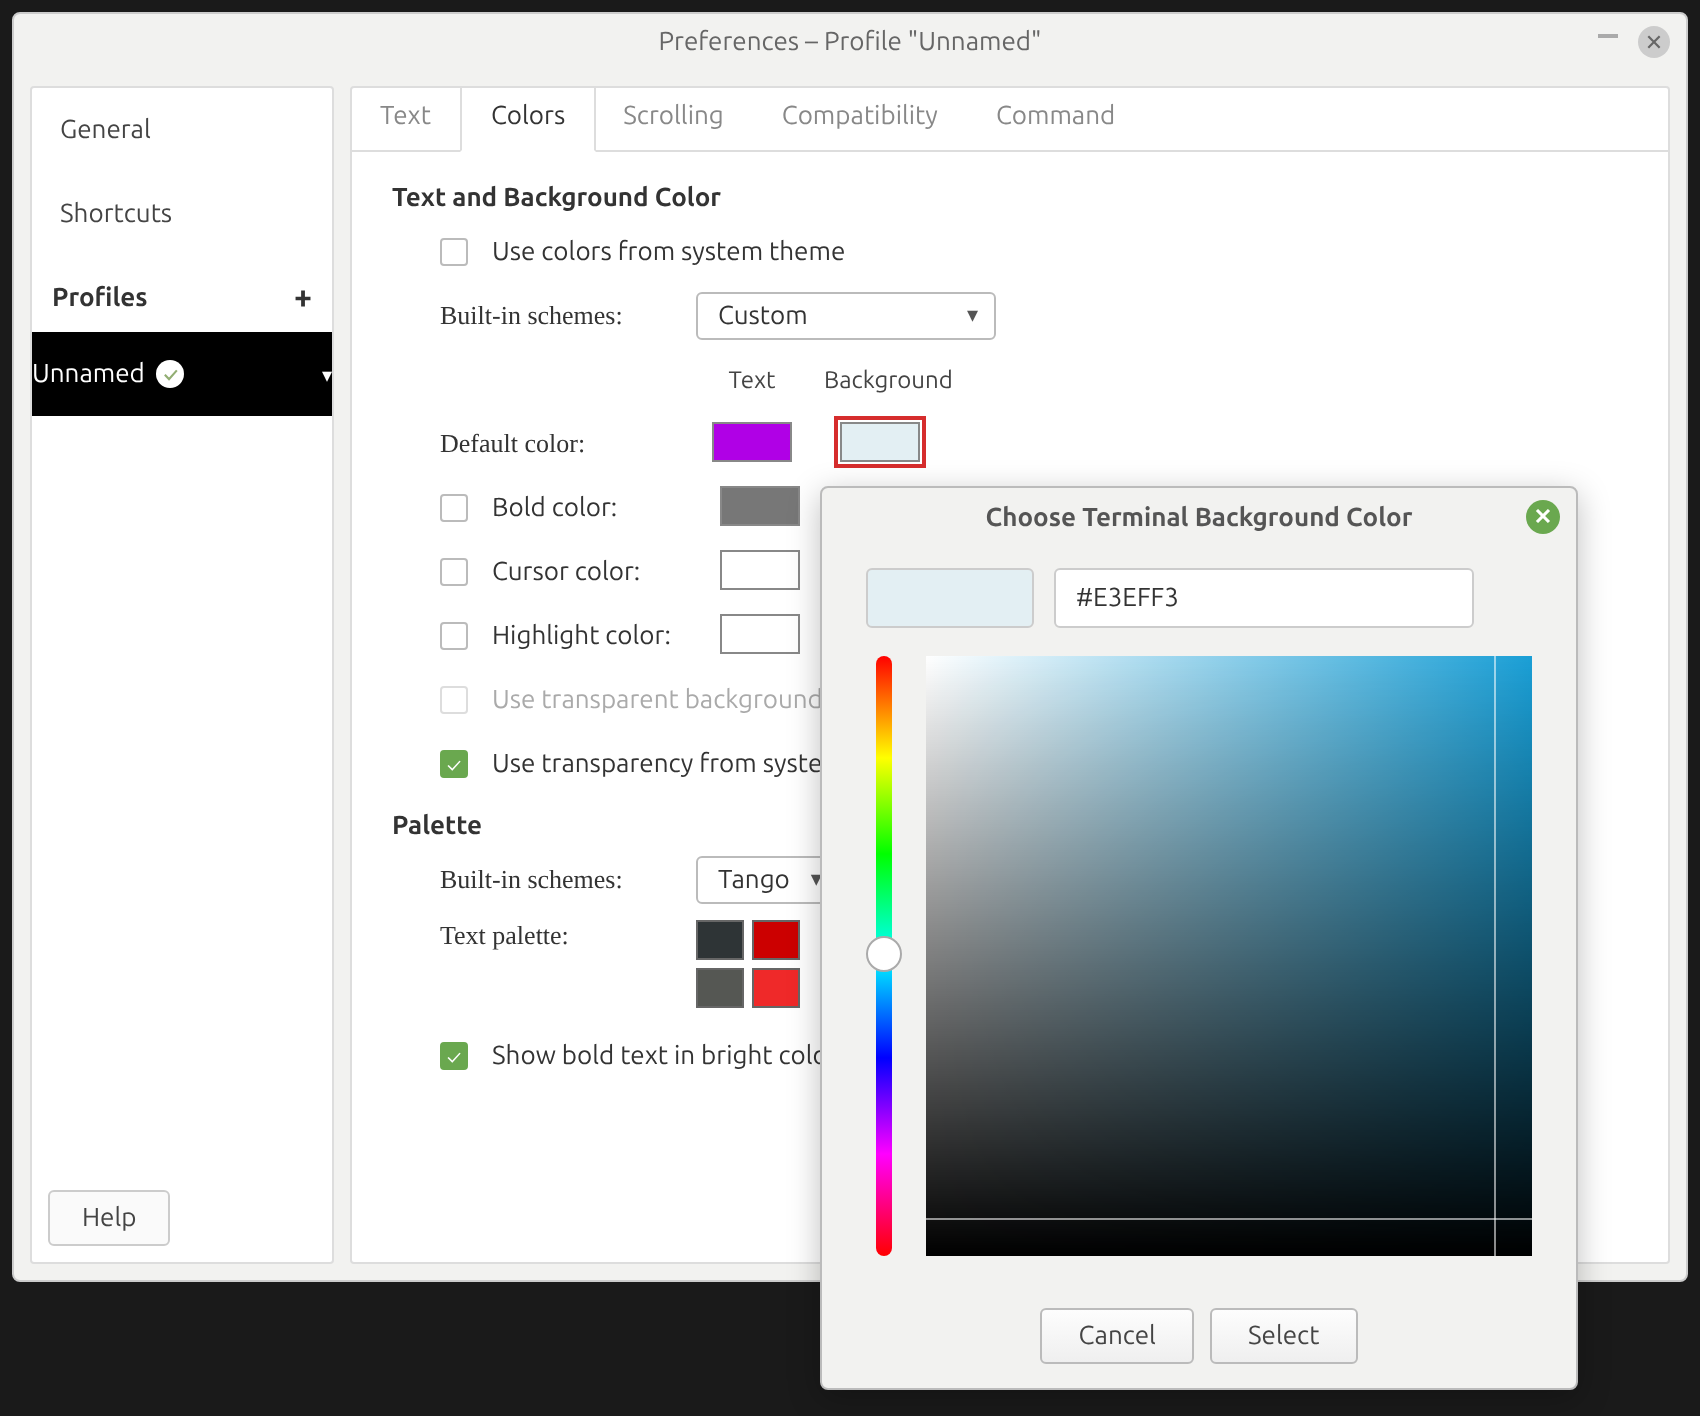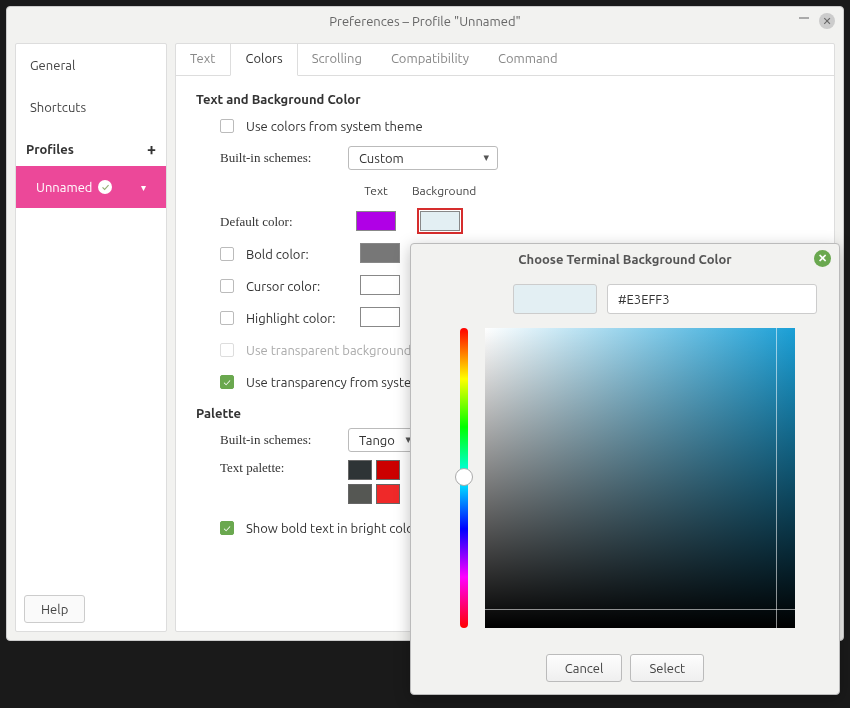--- a/index.html
+++ b/index.html
@@ -20,21 +20,21 @@
 }
 .titlebar .min { position:absolute; right: 34px; top: 10px; width:10px; height:2px; background:#aaa; }
 .body { flex:1; display:flex; padding: 8px; gap:8px; }
 .sidebar {
   width: 152px; background:#fff; border:1px solid #ddd; border-radius:2px;
   display:flex; flex-direction:column;
 }
 .side-head { font-weight:bold; font-size:13px; padding: 12px 10px 8px; color:#333; display:flex; justify-content:space-between; align-items:center; }
 .side-item { font-size:13px; color:#444; padding: 14px 14px; cursor:pointer; }
 .side-active {
-  background:#ec4899; color:#fff; padding: 14px 20px;
+  background:#000000; color:#fff; padding: 14px 0;
   display:flex; align-items:center; gap:6px; font-size:13px;
 }
 .side-active .chk { width:14px;height:14px;background:#fff;border-radius:50%;display:flex;align-items:center;justify-content:center;color:#92ae73;font-size:10px;font-weight:bold; }
 .side-active .caret { margin-left:auto; font-size:10px; }
 .sidebar-footer { margin-top:auto; padding:8px; }
 .help-btn { border:1px solid #ccc; background:#fafafa; padding:6px 16px; font-size:13px; border-radius:3px; cursor:pointer; color:#444; display:inline-block; }
 .main {
   flex:1; background:#fff; border:1px solid #ddd; border-radius:2px;
   position:relative; display:flex; flex-direction:column;
 }
@@ -50,28 +50,28 @@
 .select { border:1px solid #bbb; border-radius:3px; padding:4px 24px 4px 10px; background:#fff; font-size:13px; position:relative; display:inline-block; min-width:150px; cursor:pointer;}
 .select::after { content:"▾"; position:absolute; right:8px; top:4px; color:#555; font-size:11px; }
 .colcap { display:inline-block; width:56px; text-align:center; font-size:12px; color:#444; }
 .swatch { width:40px; height:20px; border:1px solid #888; display:inline-block; cursor:pointer; }
 .swatch.outlined { outline:2px solid #d62d2d; outline-offset:1px; }
 .smallswatch { width:24px; height:20px; border:1px solid #666; display:inline-block; cursor:pointer;}
 .palette-row { display:flex; gap:4px; margin-bottom:4px;}
 .disabled { color:#aaa; }
 .indent { margin-left:24px; }
 .color-dialog {
-  position:absolute; left:410px; top:243px; width:430px; height:452px;
+  position:absolute; left:410px; top:243px; width:379px; height:452px;
   background:#f2f2f0; border:1px solid #bbb; border-radius:4px; box-shadow:0 4px 16px rgba(0,0,0,.25);
   display:flex; flex-direction:column;
 }
 .dlg-title { height:30px; display:flex; align-items:center; justify-content:center; color:#555; font-weight:bold; font-size:13px; position:relative;}
 .dlg-close { position:absolute; right:8px; top:6px; width:17px;height:17px; background:#6aa84f; border-radius:50%; color:#fff; display:flex;align-items:center;justify-content:center; font-size:11px; cursor:pointer;}
 .dlg-body { flex:1; padding: 10px 22px; display:flex; flex-direction:column; }
-.preview-row { display:flex; gap:10px; margin-bottom:14px; justify-content:flex-end;}
+.preview-row { display:flex; gap:10px; margin-bottom:14px; justify-content:flex-start;}
 .preview-box { width:84px; height:30px; border:1px solid #ccc; border-radius:3px; background:#e3eff3;}
 .hex-input { width:210px; height:30px; border:1px solid #ccc; border-radius:3px; background:#fff; padding:0 10px; font-size:13px; color:#333; }
 .picker-area { display:flex; gap:12px; justify-content:center; }
 .hue-slider { width:18px; height:300px; position:relative; }
 .hue-track {
   width:8px; height:100%; margin:0 auto; border-radius:4px;
   background: linear-gradient(to bottom, #ff0000 0%, #ffff00 17%, #00ff00 33%, #00ffff 50%, #0000ff 67%, #ff00ff 83%, #ff0000 100%);
 }
 .hue-thumb { position:absolute; left:0; top:140px; width:18px; height:18px; background:#fff; border:1px solid #aaa; border-radius:50%; cursor:pointer;}
 .sv-box {

